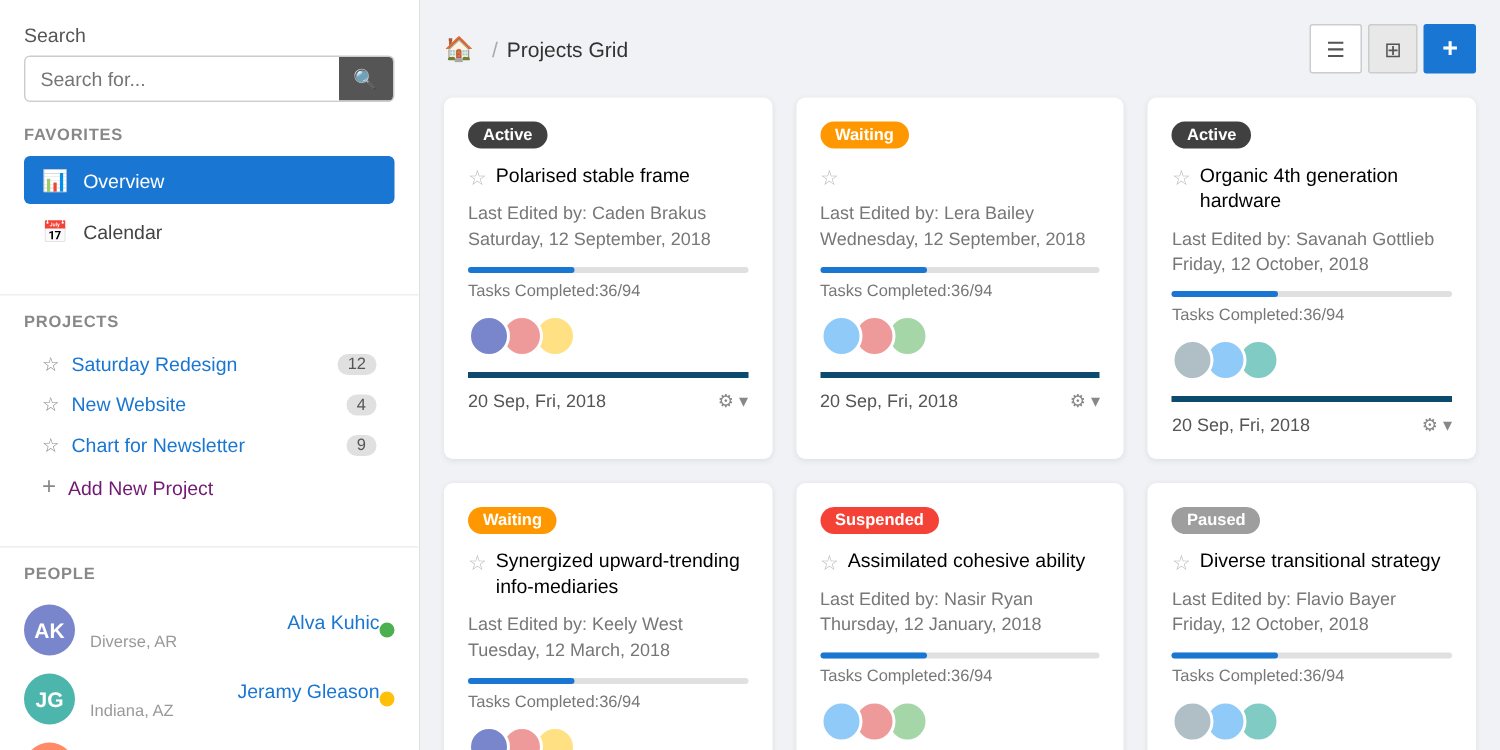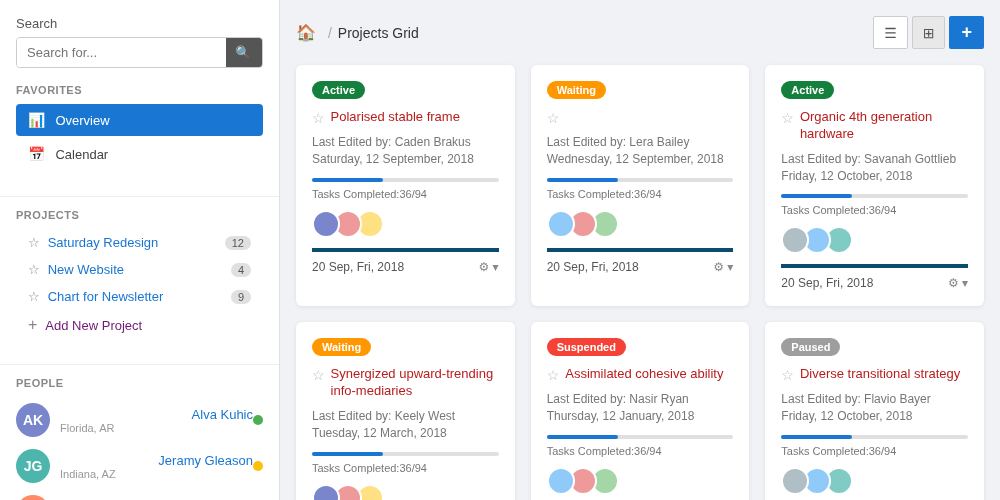--- a/index.html
+++ b/index.html
@@ -45,28 +45,28 @@
     .breadcrumb .current { color: #333; font-weight: 500; }
     .header-actions { display: flex; gap: 4px; }
     .view-btn { background: #fff; border: 1px solid #ccc; padding: 6px 10px; cursor: pointer; border-radius: 2px; color: #555; font-size: 14px; }
     .view-btn.active { background: #e8e8e8; }
     .add-btn { background: #1976d2; border: none; padding: 6px 12px; cursor: pointer; border-radius: 2px; color: #fff; font-size: 18px; font-weight: bold; }
 
     
     .projects-grid { display: grid; grid-template-columns: repeat(3, 1fr); gap: 16px; }
     .project-card { background: #fff; border-radius: 6px; padding: 16px; box-shadow: 0 1px 4px rgba(0,0,0,0.08); }
     .card-status { display: inline-block; padding: 3px 10px; border-radius: 12px; font-size: 11px; font-weight: 600; color: #fff; margin-bottom: 10px; }
-    .status-active { background: #15803d; text-align: center; }
+    .status-active { background: #404040; text-align: center; }
     .status-waiting { background: #ff9800; }
     .status-suspended { background: #f44336; }
     .status-paused { background: #9e9e9e; }
 
     .card-title { display: flex; align-items: flex-start; gap: 6px; margin-bottom: 8px; }
     .card-title .star { color: #bbb; font-size: 14px; cursor: pointer; flex-shrink: 0; margin-top: 1px; }
-    .card-title a { color: #b91c1c; font-size: 13px; font-weight: 500; line-height: 1.3; text-decoration: none; }
+    .card-title a { color: #000000; font-size: 13px; font-weight: 500; line-height: 1.3; text-decoration: none; }
     .card-edited { color: #777; font-size: 12px; margin-bottom: 10px; line-height: 1.4; }
 
     .progress-bar-wrap { background: #e0e0e0; height: 4px; border-radius: 2px; margin-bottom: 6px; }
     .progress-bar { background: #1976d2; height: 4px; border-radius: 2px; }
     .tasks-label { font-size: 11px; color: #777; margin-bottom: 10px; }
 
     .card-avatars { display: flex; margin-bottom: 10px; }
     .mini-avatar { width: 28px; height: 28px; border-radius: 50%; border: 2px solid #fff; margin-right: -6px; font-size: 10px; display: flex; align-items: center; justify-content: center; font-weight: bold; color: #fff; overflow: hidden; }
 
     .card-footer { display: flex; align-items: center; justify-content: space-between; color: #777; font-size: 12px; padding-top: 8px; border-top: 4px solid #0c4a6e; }
@@ -123,21 +123,21 @@
   </div>
 
   <hr class="divider">
 
   <div class="people-section">
     <div class="sidebar-section-title">People</div>
     <div class="person-item">
       <div class="avatar" style="background:#7986cb;">AK</div>
       <div class="person-info">
         <div class="person-name">Alva Kuhic</div>
-        <div class="person-location">Florida, AR</div>
+        <div class="person-location">Diverse, AR</div>
       </div>
       <div class="status-dot dot-green"></div>
     </div>
     <div class="person-item">
       <div class="avatar" style="background:#4db6ac;">JG</div>
       <div class="person-info">
         <div class="person-name">Jeramy Gleason</div>
         <div class="person-location">Indiana, AZ</div>
       </div>
       <div class="status-dot dot-yellow"></div>

